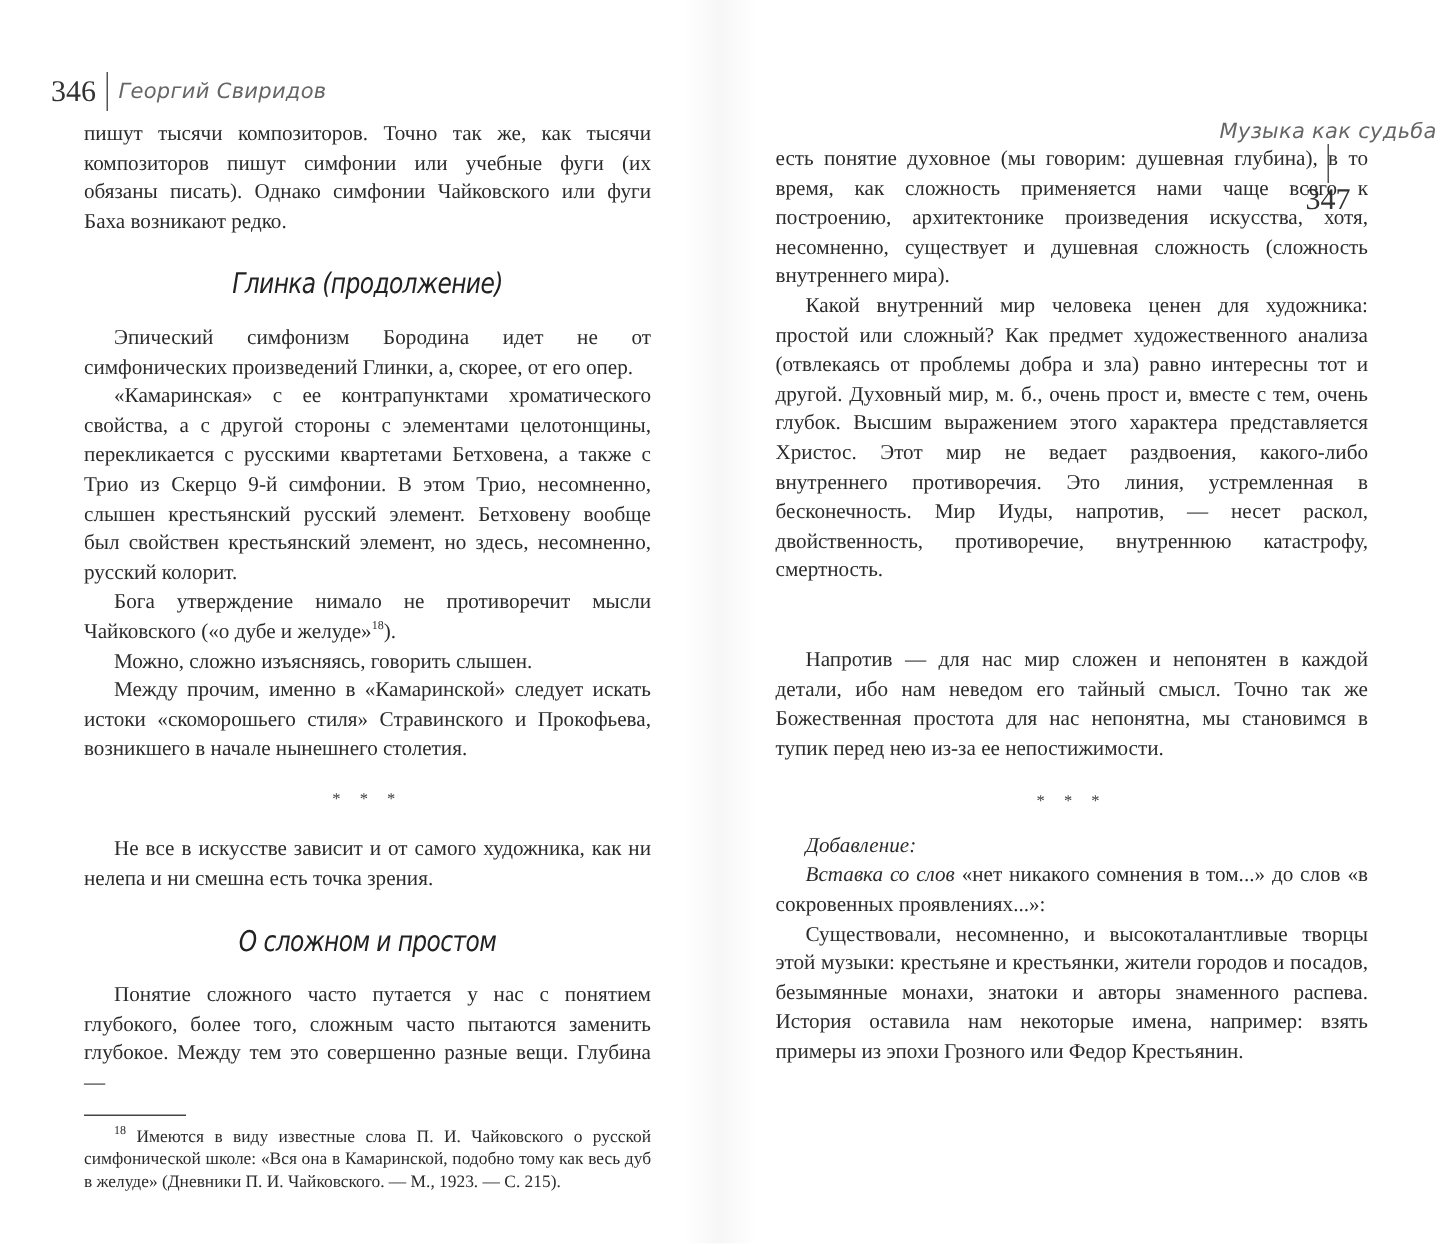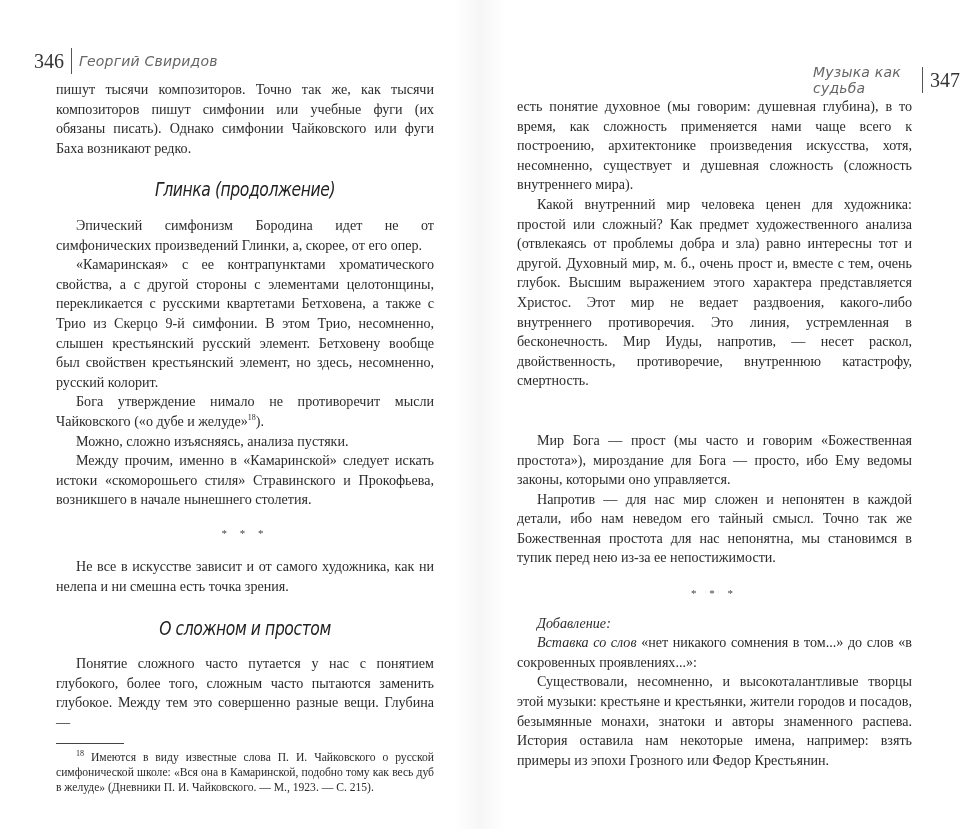--- a/index.html
+++ b/index.html
@@ -23,21 +23,21 @@
       position: absolute; display: flex; align-items: center;
       font-size: 15px; color: #333;
     }
     .running-head .num { font-family: "Liberation Serif", serif; font-size: 20px; }
     .running-head .rule { width: 1px; height: 26px; background: #555; margin: 0 7px; }
     .running-head .ttl {
       font-family: "DejaVu Sans", sans-serif; font-style: italic;
       font-size: 14px; color: #666; letter-spacing: 0.2px;
     }
     .page-left .running-head { left: 34px; top: 48px; }
-    .page-right .running-head { left: 333px; top: 64px; }
+    .page-right .running-head { left: 333px; top: 80px; flex-direction: column; }
 
     .textblock {
       position: absolute; font-size: 14.1px; line-height: 19.6px;
       text-align: justify; hyphens: manual;
     }
     .page-left .textblock { left: 56px; width: 378px; top: 80px; }
     .page-right .textblock { left: 37px; width: 395px; top: 97px; }
 
     p { margin: 0; }
     p.ind { text-indent: 20px; }
@@ -71,21 +71,21 @@
     <div class="textblock">
       <p class="noind">пишут тысячи композиторов. Точно так же, как тысячи композиторов пишут симфонии или учебные фуги (их обязаны писать). Однако симфонии Чайковского или фуги Баха возникают редко.</p>
 
       <div style="height:22px"></div>
       <div class="heading">Глинка (продолжение)</div>
       <div style="height:16px"></div>
 
       <p class="ind">Эпический симфонизм Бородина идет не от симфонических произведений Глинки, а, скорее, от его опер.</p>
       <p class="ind">«Камаринская» с ее контрапунктами хроматического свойства, а с другой стороны с элементами целотонщины, перекликается с русскими квартетами Бетховена, а также с Трио из Скерцо 9-й симфонии. В этом Трио, несомненно, слышен крестьянский русский элемент. Бетховену вообще был свойствен крестьянский элемент, но здесь, несомненно, русский колорит.</p>
       <p class="ind"><span>Бога утверждение нимало не противоречит мысли Чайковского («о дубе и желуде»</span><sup>18</sup><span>).</span></p>
-      <p class="ind">Можно, сложно изъясняясь, анализа пустяки.</p>
+      <p class="ind">Можно, сложно изъясняясь, говорить слышен.</p>
       <p class="ind">Между прочим, именно в «Камаринской» следует искать истоки «скоморошьего стиля» Стравинского и Прокофьева, возникшего в начале нынешнего столетия.</p>
 
       <div style="height:14px"></div>
       <div class="stars">* * *</div>
       <div style="height:14px"></div>
 
       <p class="ind">Не все в искусстве зависит и от самого художника, как ни нелепа и ни смешна есть точка зрения.</p>
 
       <div style="height:22px"></div>
       <div class="heading">О сложном и простом</div>
@@ -106,21 +106,20 @@
       <span class="rule"></span>
       <span class="num">347</span>
     </div>
 
     <div class="textblock">
       <p class="noind">есть понятие духовное (мы говорим: душевная глубина), в то время, как сложность применяется нами чаще всего к построению, архитектонике произведения искусства, хотя, несомненно, существует и душевная сложность (сложность внутреннего мира).</p>
       <p class="ind">Какой внутренний мир человека ценен для художника: простой или сложный? Как предмет художественного анализа (отвлекаясь от проблемы добра и зла) равно интересны тот и другой. Духовный мир, м. б., очень прост и, вместе с тем, очень глубок. Высшим выражением этого характера представляется Христос. Этот мир не ведает раздвоения, какого-либо внутреннего противоречия. Это линия, устремленная в бесконечность. Мир Иуды, напротив, — несет раскол, двойственность, противоречие, внутреннюю катастрофу, смертность.</p>
 
       <div style="height:40px"></div>
 
-      <p class="ind">Мир Бога — прост (мы часто и говорим «Божественная простота»), мироздание для Бога — просто, ибо Ему ведомы законы, которыми оно управляется.</p>
       <p class="ind">Напротив — для нас мир сложен и непонятен в каждой детали, ибо нам неведом его тайный смысл. Точно так же Божественная простота для нас непонятна, мы становимся в тупик перед нею из-за ее непостижимости.</p>
 
       <div style="height:16px"></div>
       <div class="stars">* * *</div>
       <div style="height:10px"></div>
 
       <p class="ind it">Добавление:</p>
       <p class="ind"><span class="it">Вставка со слов</span> <span>«нет никакого сомнения в том...» до слов «в сокровенных проявлениях...»:</span></p>
       <p class="ind">Существовали, несомненно, и высокоталантливые творцы этой музыки: крестьяне и крестьянки, жители городов и посадов, безымянные монахи, знатоки и авторы знаменного распева. История оставила нам некоторые имена, например: взять примеры из эпохи Грозного или Федор Крестьянин.</p>
     </div>

